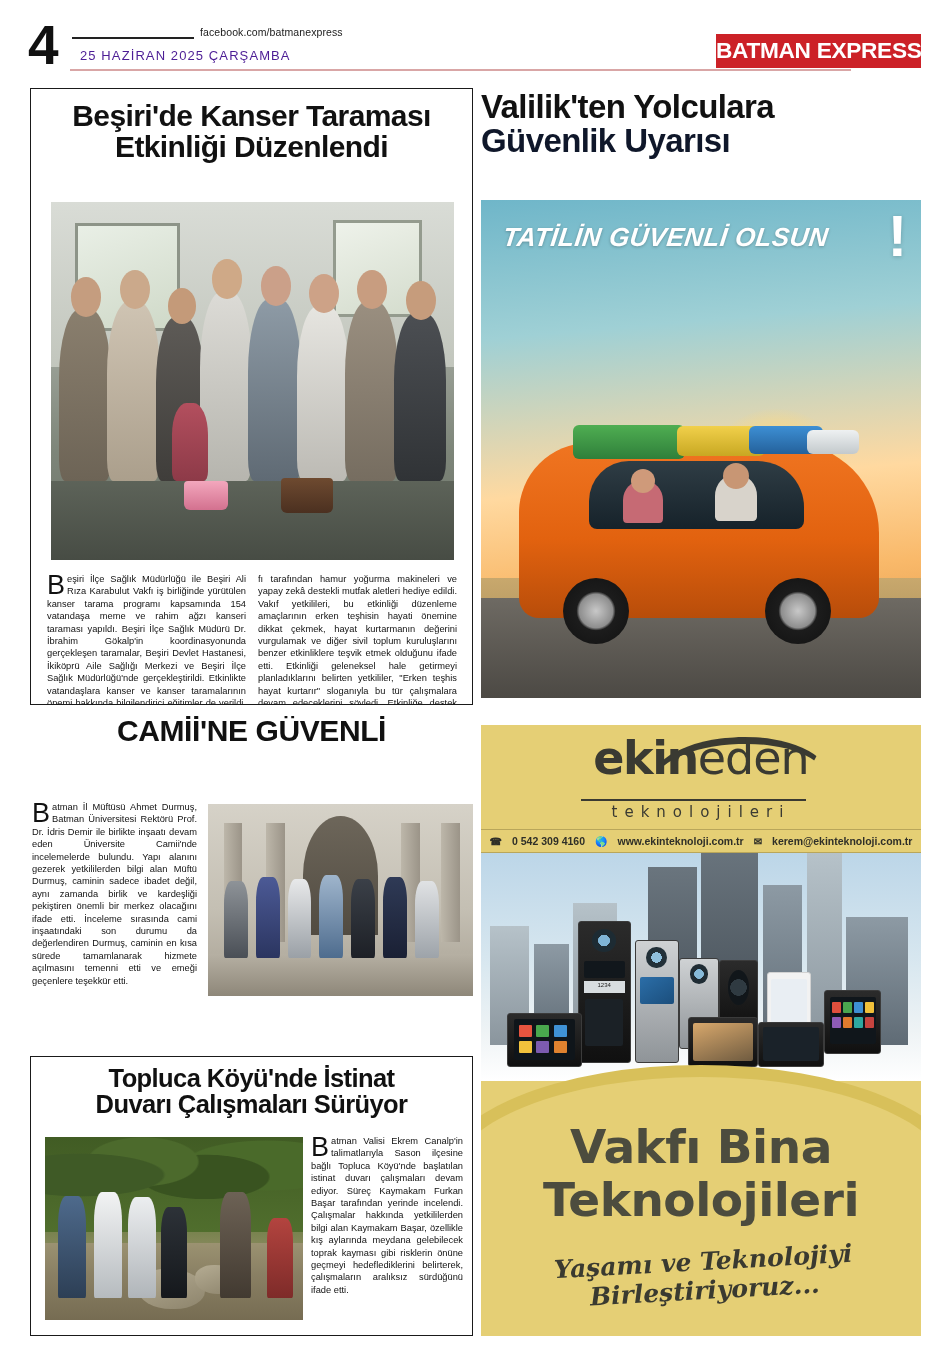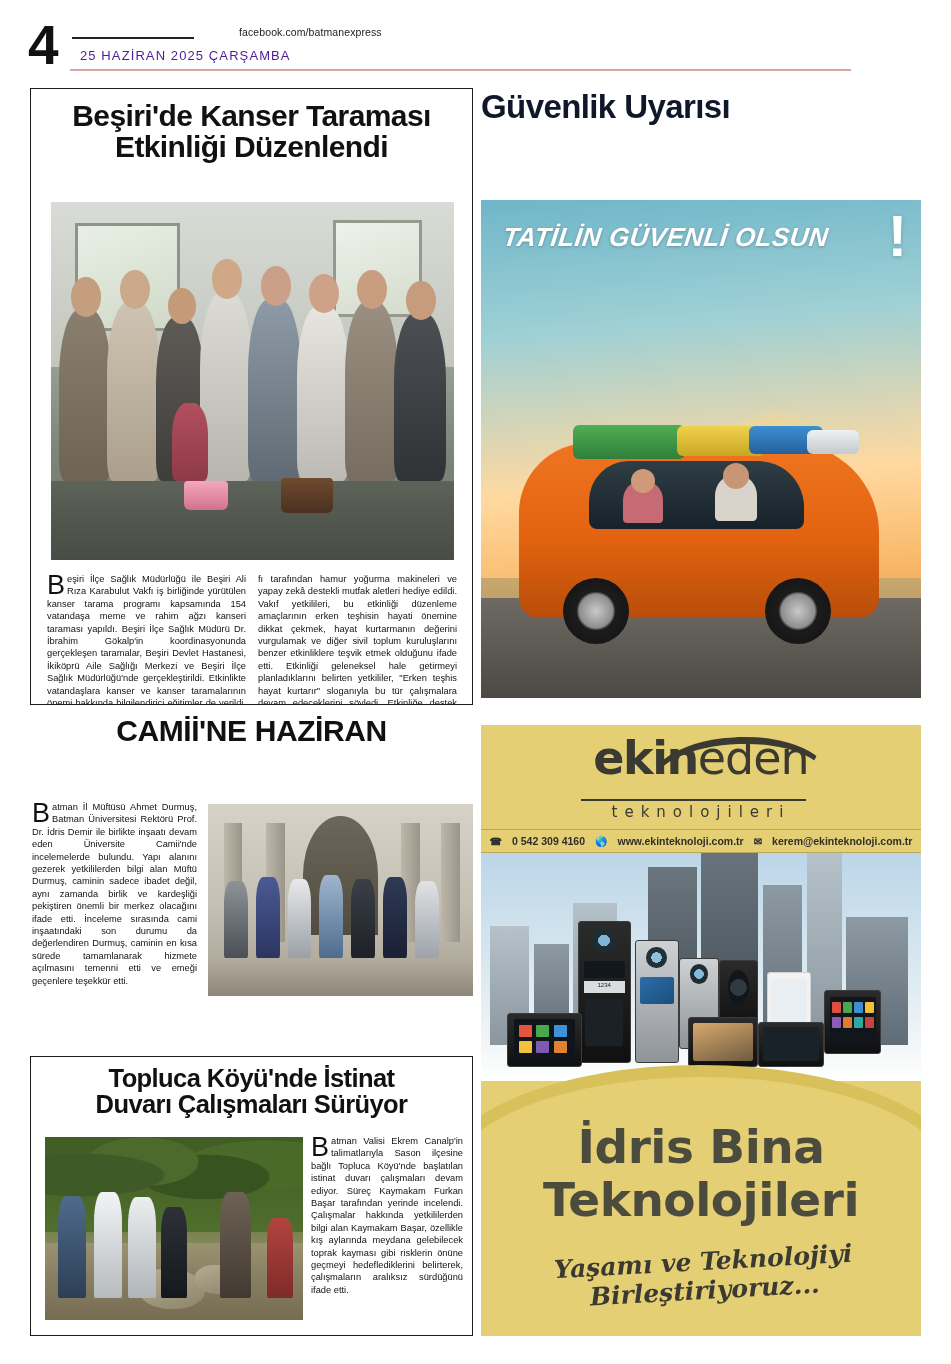--- a/index.html
+++ b/index.html
@@ -42,21 +42,20 @@
     width: 122px;
     height: 1.5px;
     background: #222;
   }
   .social-url {
     position: absolute;
     left: 200px; top: 26px;
     font-size: 10.5px;
     color: #1a1a1a;
     letter-spacing: .1px;
-    margin-left: 39px;
   }
   .masthead-date {
     position: absolute;
     left: 80px; top: 48px;
     font-size: 13px;
     letter-spacing: 1.1px;
     color: #4c1d95;
   }
   .masthead-rule-bottom {
     position: absolute;
@@ -441,20 +440,23 @@
 <body>
 
 <div class="page">
 
   <div class="masthead">
     <div class="page-number">4</div>
     <div class="masthead-rule-top"></div>
     <div class="social-url">facebook.com/batmanexpress</div>
     <div class="masthead-date">25 HAZİRAN 2025 ÇARŞAMBA</div>
     <div class="masthead-rule-bottom"></div>
+    <div class="logo-box">
+      <span>BATMAN EXPRESS</span>
+    </div>
   </div>
 
   <div class="article" id="art1">
     <div class="headline">
       <div>Beşiri'de Kanser Taraması</div>
       <div>Etkinliği Düzenlendi</div>
     </div>
 
     <div class="photo">
       <div class="ph1-bg"></div>
@@ -487,20 +489,21 @@
     </div>
 
     <div class="cols">
       <div class="body-col dropcap">Beşiri İlçe Sağlık Müdürlüğü ile Beşiri Ali Rıza Karabulut Vakfı iş birliğinde yürütülen kanser tarama programı kapsamında 154 vatandaşa meme ve rahim ağzı kanseri taraması yapıldı. Beşiri İlçe Sağlık Müdürü Dr. İbrahim Gökalp'in koordinasyonunda gerçekleşen taramalar, Beşiri Devlet Hastanesi, İkiköprü Aile Sağlığı Merkezi ve Beşiri İlçe Sağlık Müdürlüğü'nde gerçekleştirildi. Etkinlikte vatandaşlara kanser ve kanser taramalarının önemi hakkında bilgilendirici eğitimler de verildi. Taramalara katılan vatandaşlar arasında yapılan çekilişle, Ali Rıza Karabulut Vak-</div>
       <div class="body-col">fı tarafından hamur yoğurma makineleri ve yapay zekâ destekli mutfak aletleri hediye edildi. Vakıf yetkilileri, bu etkinliği düzenleme amaçlarının erken teşhisin hayati önemine dikkat çekmek, hayat kurtarmanın değerini vurgulamak ve diğer sivil toplum kuruluşlarını benzer etkinliklere teşvik etmek olduğunu ifade etti. Etkinliği geleneksel hale getirmeyi planladıklarını belirten yetkililer, "Erken teşhis hayat kurtarır" sloganıyla bu tür çalışmalara devam edeceklerini söyledi. Etkinliğe destek veren Beşiri İlçe Sağlık Müdürlüğü ve özveriyle görev yapan sağlık çalışanlarına da teşekkür edildi.</div>
     </div>
   </div>
 
   <div class="article" id="art2">
     <div class="headline">
+      <div>Valilik'ten Yolculara</div>
       <div class="red">Güvenlik Uyarısı</div>
     </div>
 
     <div class="photo">
       <div class="ph2-sky"></div>
       <div class="ph2-sun"></div>
       <div class="ph2-ground"></div>
       <div class="ph2-road"></div>
 
       <div class="ph2-palm" style="left:60px;bottom:26%;width:5px;height:70px;"></div>
@@ -522,21 +525,21 @@
       <div class="ph2-lug" style="left:326px;bottom:49%;width:52px;height:24px;background:linear-gradient(180deg,#eef1f2,#c3c9cc);"></div>
 
       <div class="ph2-banner">TATİLİN GÜVENLİ OLSUN</div>
       <div class="ph2-bang">!</div>
     </div>
 
   </div>
 
   <div class="article" id="art3">
     <div class="headline">
-      <div class="line2">CAMİİ'NE HAZİRAN</div>
+      <div class="line2">CAMİİ'NE GÜVENLİ</div>
     </div>
 
     <div class="body-col dropcap text">Batman İl Müftüsü Ahmet Durmuş, Batman Üniversitesi Rektörü Prof. Dr. İdris Demir ile birlikte inşaatı devam eden Üniversite Camii'nde incelemelerde bulundu. Yapı alanını gezerek yetkililerden bilgi alan Müftü Durmuş, caminin sadece ibadet değil, aynı zamanda birlik ve kardeşliği pekiştiren önemli bir merkez olacağını ifade etti. İnceleme sırasında cami inşaatındaki son durumu da değerlendiren Durmuş, caminin en kısa sürede tamamlanarak hizmete açılmasını temenni etti ve emeği geçenlere teşekkür etti.</div>
 
     <div class="photo">
       <div class="ph3-bg"></div>
       <div class="ph3-col" style="left:6%;"></div>
       <div class="ph3-col" style="left:22%;"></div>
       <div class="ph3-arch"></div>
       <div class="ph3-col" style="right:20%;"></div>
@@ -646,20 +649,20 @@
       </div>
       <div class="dev" style="left:63%;top:74%;width:15%;height:20%;">
         <div class="scr" style="left:6%;top:10%;width:88%;height:78%;background:#1a2229;"></div>
       </div>
     </div>
 
     <div class="ad-curve"></div>
     <div class="ad-curve2"></div>
 
     <div class="ad-h1">
-      <div>İdris Bina</div>
+      <div>Vakfı Bina</div>
       <div>Teknolojileri</div>
     </div>
 
     <div class="ad-slogan">Yaşamı ve Teknolojiyi Birleştiriyoruz...</div>
   </div>
 
 </div>
 
 </body></html>

